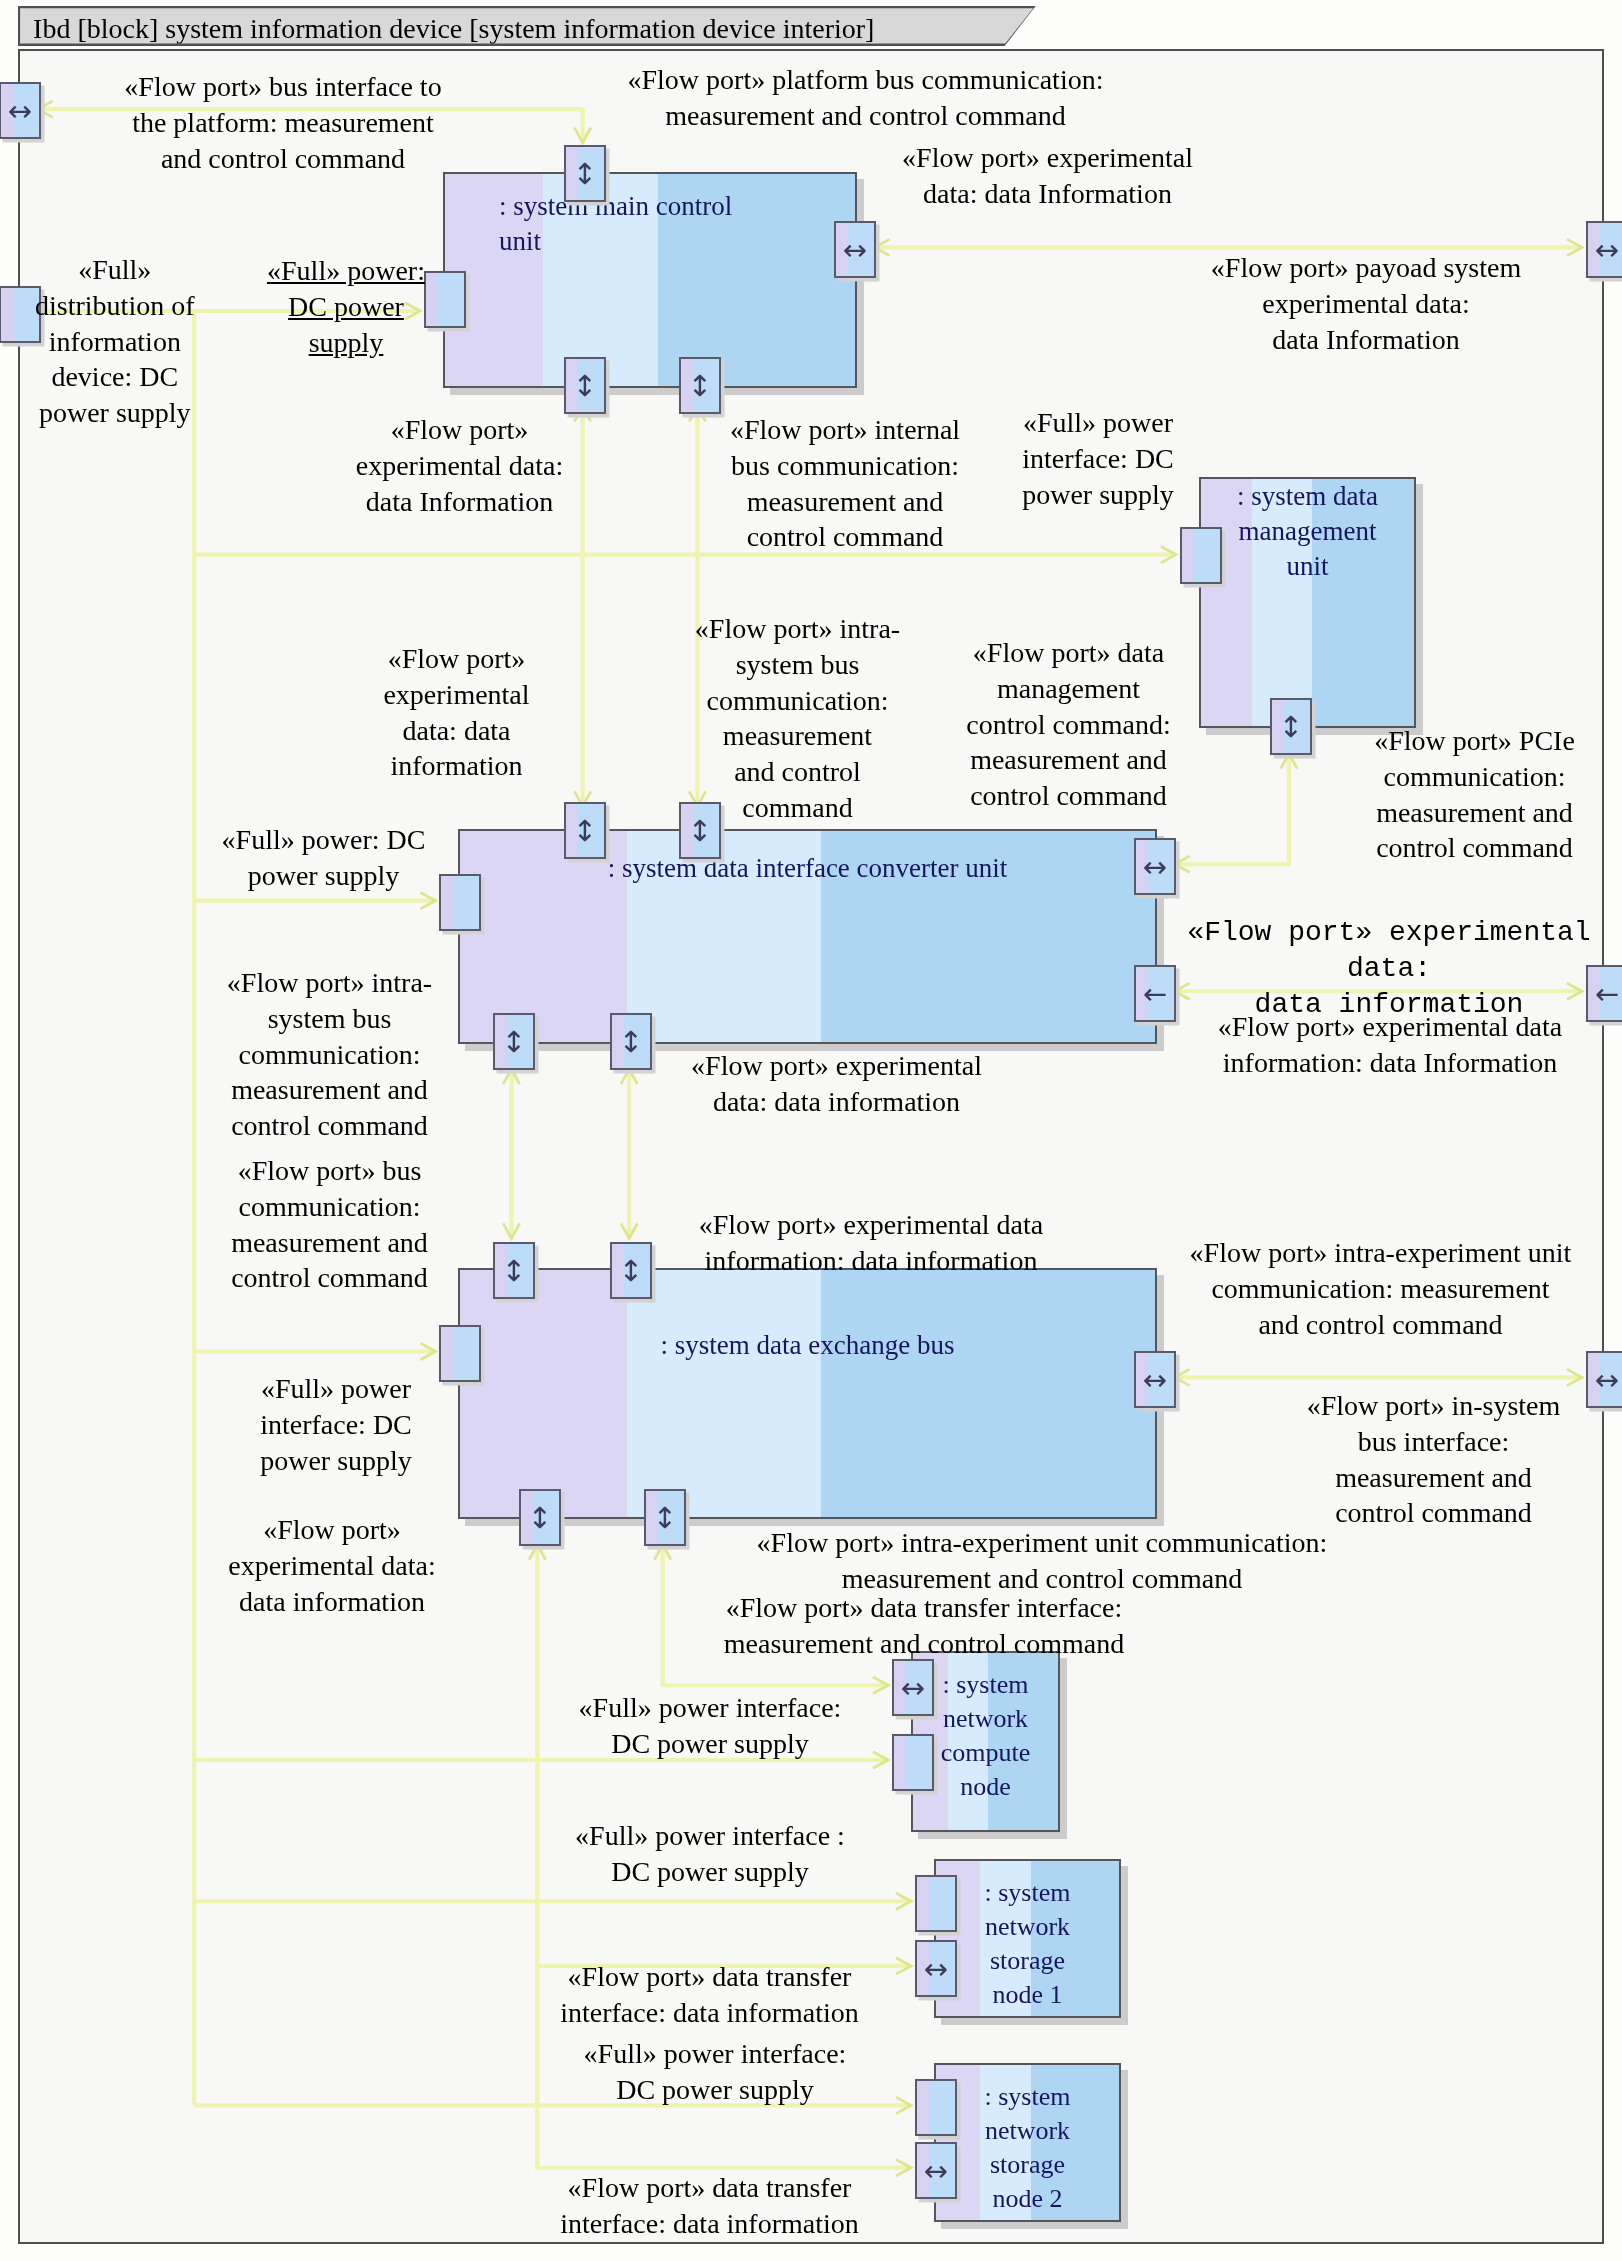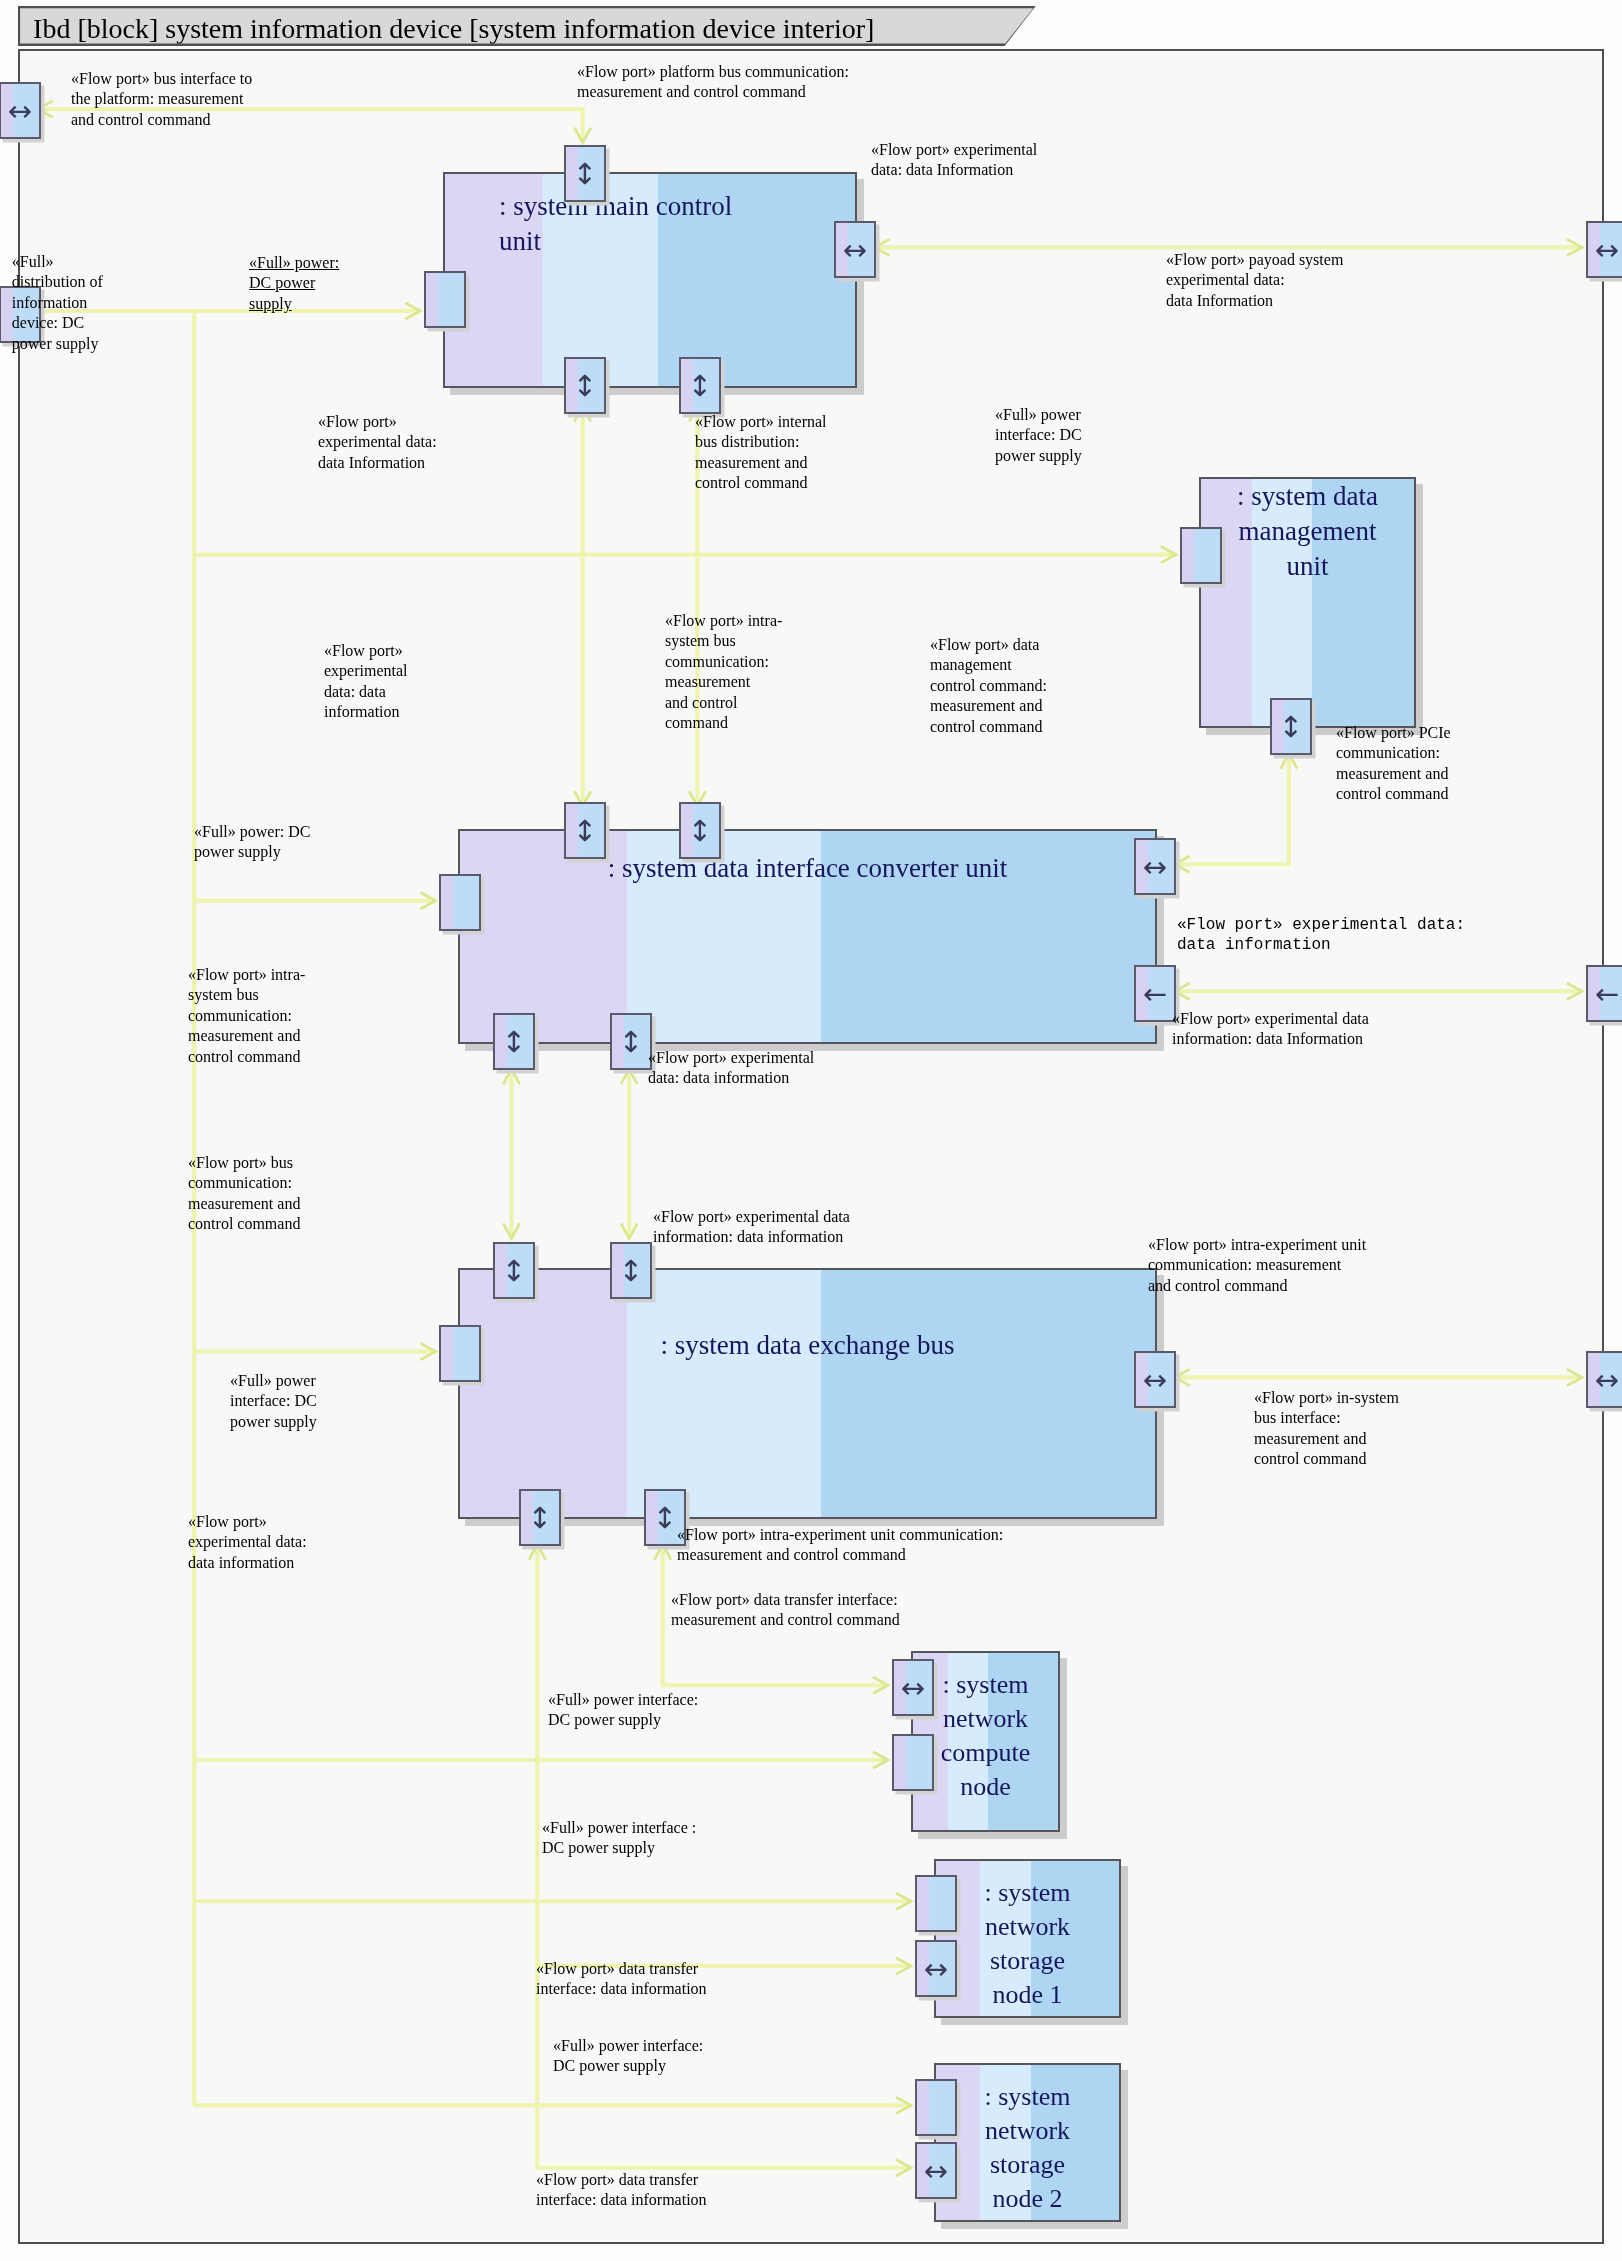--- a/index.html
+++ b/index.html
@@ -19,21 +19,21 @@
   .btitle{font-size:27px;line-height:1.3;color:#16165c;white-space:pre-line;text-align:center;}
   .block.main .btitle{text-align:left;padding:15.3px 0 0 54px;}
   .block.conv .btitle{padding-top:20px;}
   .block.exch .btitle{padding-top:58px;}
   .block.mgmt .btitle{}
   .block.small .btitle{font-size:26px;padding-top:15.3px;}
   .port{position:absolute;width:38px;height:53px;border:2.4px solid #5a5a6a;z-index:3;
         background:linear-gradient(90deg,#d8d2f2 0 32%,#bcdcf8 32% 100%);
         box-shadow:3.5px 3.5px 0 #d2d2d2;display:flex;align-items:center;justify-content:center;
         font-family:"DejaVu Sans", sans-serif;font-size:29px;color:#3c3c58;}
-  .lbl{position:absolute;font-size:16px;line-height:1.28;text-align:left;
+  .lbl{position:absolute;font-size:28px;line-height:1.28;text-align:center;
        white-space:pre-line;z-index:4;}
 </style>
 </head>
 <body>
 
 <div class="canvas">
 
   <div class="frame"></div>
 
   <div class="titletab">
@@ -215,21 +215,21 @@
 supply</div>
   <div class="lbl" style="left:871px;top:140px;width:353px;">«Flow port» experimental
 data: data Information</div>
   <div class="lbl" style="left:1166px;top:250px;width:400px;">«Flow port» payoad system
 experimental data:
 data Information</div>
   <div class="lbl" style="left:318px;top:412px;width:283px;">«Flow port»
 experimental data:
 data Information</div>
   <div class="lbl" style="left:695px;top:412px;width:300px;">«Flow port» internal
-bus distribution:
+bus communication:
 measurement and
 control command</div>
   <div class="lbl" style="left:995px;top:405px;width:206px;">«Full» power
 interface: DC
 power supply</div>
   <div class="lbl" style="left:665px;top:611px;width:265px;">«Flow port» intra-
 system bus
 communication:
 measurement
 and control

